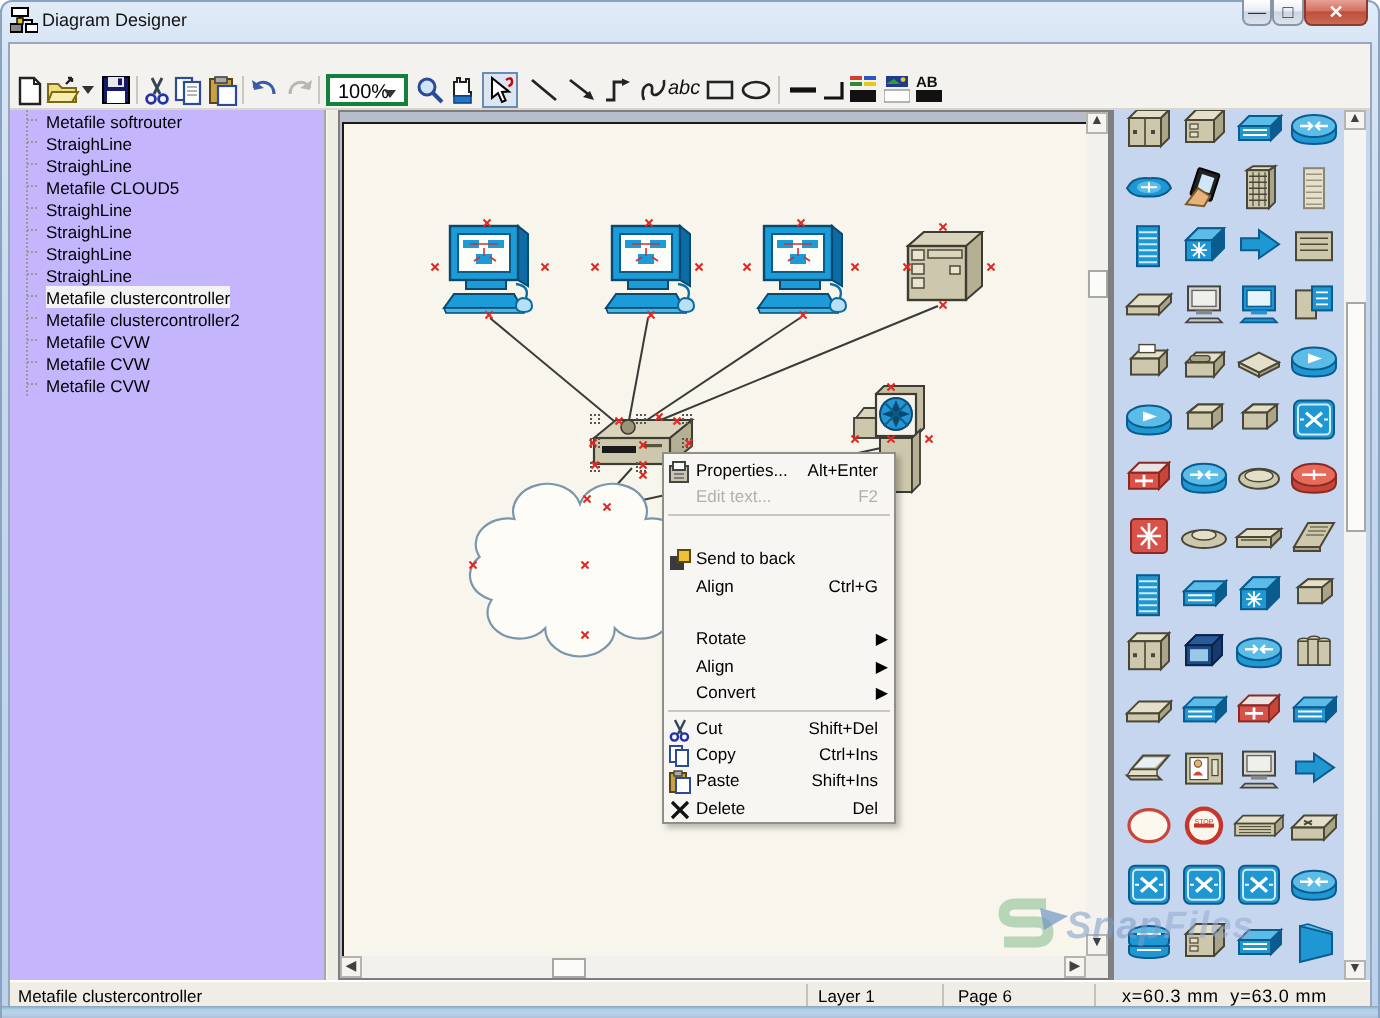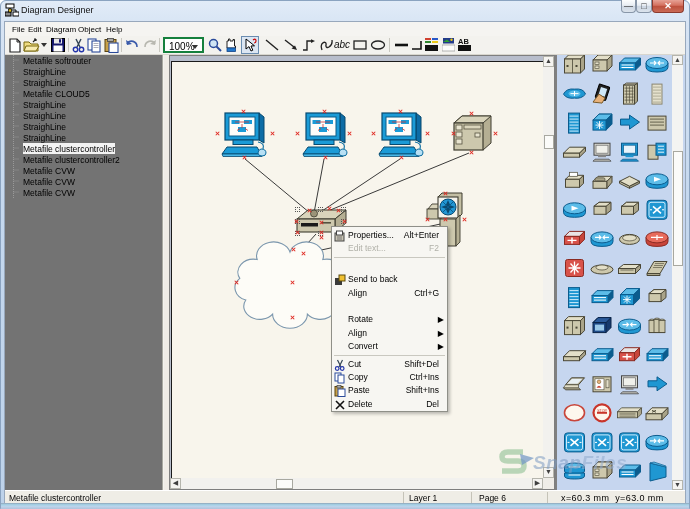--- a/index.html
+++ b/index.html
@@ -29,21 +29,21 @@
 #menubar { position:absolute; left:0; top:0; width:680px; height:14px;
   background:#f5f4f1; font-size:8px; color:#000; }
 #menubar span { position:absolute; top:3px; }
 
 #toolbar { position:absolute; left:0; top:14px; width:680px; height:19px;
   background:#f3f2ee; border-bottom:1px solid #d8d6ce; }
 .ti { position:absolute; top:2px; margin-left:-4px; }
 .tsep { position:absolute; top:2px; width:1px; height:14px; background:#c9c8c0; margin-left:-4px; }
 
 #tree { position:absolute; left:0; top:33px; width:158px; height:435px;
-  background:#737373; border-right:1px solid #a8a8a0; font-size:8.5px; color:#000; }
+  background:#c4b5fd; border-right:1px solid #a8a8a0; font-size:8.5px; color:#000; }
 .tnode { position:absolute; left:18px; white-space:nowrap; height:11px; line-height:12px; }
 #splitter { position:absolute; left:159px; top:33px; width:5px; height:435px; background:#efece6; }
 #canvas { position:absolute; left:164px; top:33px; width:386px; height:435px;
   background:#b7bdcb; border:1px solid #7e7e7e; overflow:hidden; }
 #page { position:absolute; left:1px; top:5px; width:372px; height:417px;
   background:#f8f5ec; border-top:1.4px solid #1a1a1a; border-left:1.4px solid #1a1a1a; }
 
 .sb { position:absolute; background:#f2f1ee; }
 .sbtn { position:absolute; background:#f5f4f1; border:1px solid #b5b5ad; color:#404040;
   font-size:7px; text-align:center; }
@@ -88,27 +88,20 @@
     <rect x="8" y="9" width="6" height="4" fill="#fff" stroke="#000" stroke-width="1"></rect>
     <path d="M5 5 L5 9 M5 7 L11 7 L11 9" stroke="#000" fill="none"></path>
     <rect x="3.5" y="6" width="3" height="3" fill="#e8c020" stroke="#000" stroke-width="0.7"></rect>
   </svg>
   <div id="title">Diagram Designer</div>
   <div class="wbtn" style="left:621px;width:15px;">—</div>
   <div class="wbtn" style="left:636px;width:16px;">□</div>
   <div class="wbtn" id="btnclose" style="left:652px;width:32px;">✕</div>
 
   <div id="client">
-    <div id="menubar">
-      <span style="left:7px">File</span>
-        <span style="left:23px">Edit</span>
-      <span style="left:41px">Diagram</span>
-        <span style="left:73px">Object</span>
-      <span style="left:101px">Help</span>
-    </div>
     <div id="toolbar">
 
       <svg class="ti" style="left:7px" width="14" height="15" viewBox="0 0 14 15">
         <path d="M2 1 L9 1 L12 4 L12 14 L2 14 Z" fill="#fff" stroke="#222" stroke-width="1.2"></path>
         <path d="M9 1 L9 4 L12 4" fill="none" stroke="#222" stroke-width="1"></path>
       </svg>
 
       <svg class="ti" style="left:22px" width="17" height="15" viewBox="0 0 17 15">
         <path d="M1 4 L6 4 L8 6 L15 6 L15 13 L1 13 Z" fill="#f0dc82" stroke="#7a6a10" stroke-width="1"></path>
         <path d="M3 8 L16 8 L13 13 L1 13 Z" fill="#f8ecb0" stroke="#7a6a10" stroke-width="1"></path>

